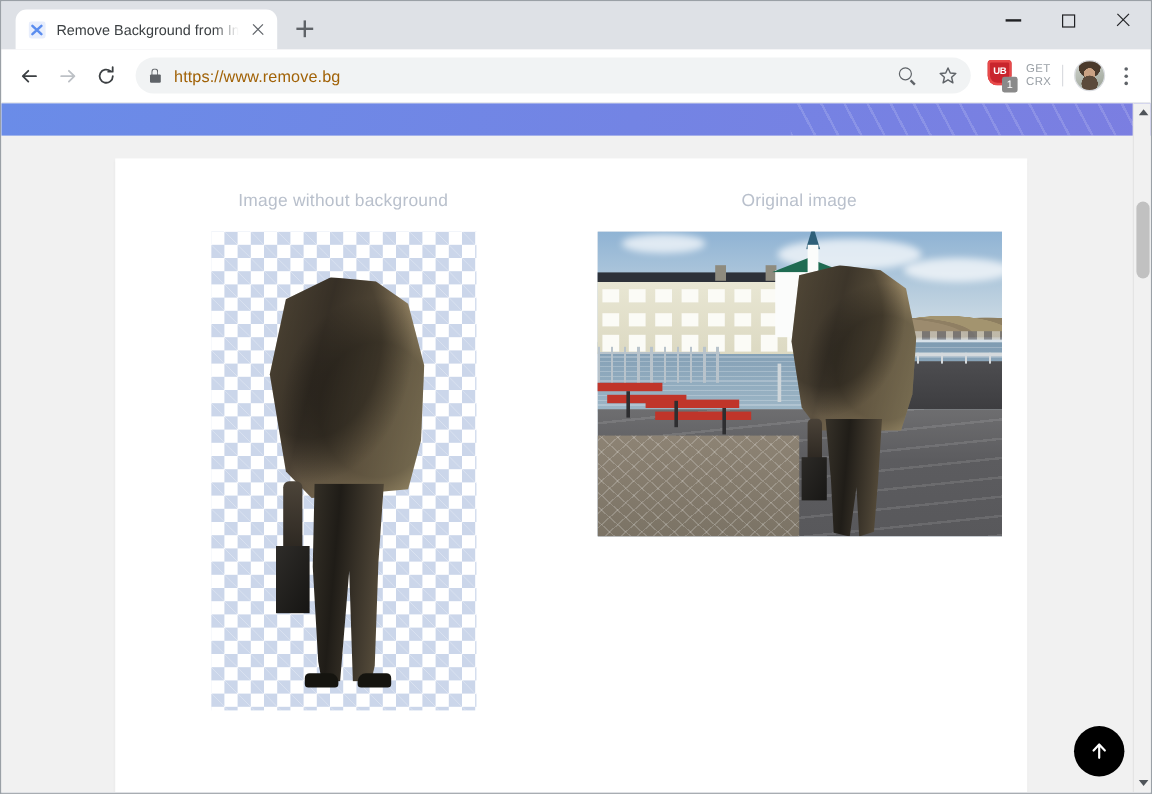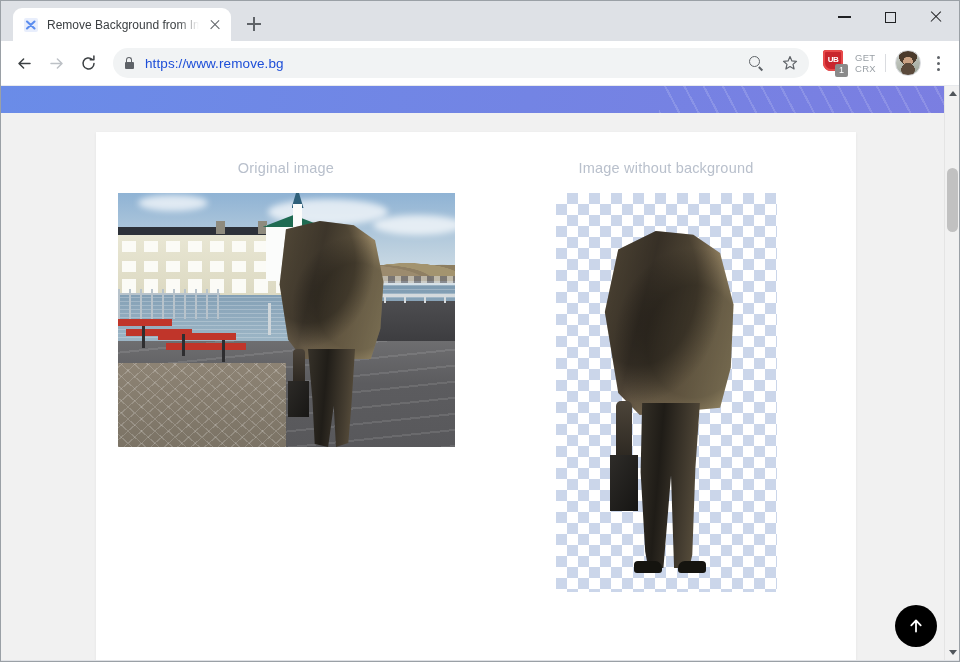--- a/index.html
+++ b/index.html
@@ -146,21 +146,21 @@
   }
   .lock-glyph .shackle {
     position: absolute; top: 0; left: 1.7px;
     width: 5.6px; height: 6px;
     border: 1.5px solid #5f6368;
     border-bottom: none;
     border-radius: 3px 3px 0 0;
   }
   .url {
     font-size: 13.5px;
-    color: #1d4ed8;
+    color: #a16207;
     letter-spacing: .1px;
   }
   .omni-right {
     position: absolute; right: 4px; top: 0;
     height: 30px; display: flex; align-items: center; gap: 4px;
   }
   .mag {
     position: relative; width: 14px; height: 14px;
   }
   .mag .ring {
@@ -642,20 +642,31 @@
   <div class="viewport">
 
     <div class="banner">
       <span class="banner-deco"></span>
     </div>
 
     <div class="page-scroll">
 
       <div class="card">
         <div class="panes">
+
+          <div class="pane">
+            <div class="pane-label">Image without background</div>
+            <div class="cutout">
+              <span class="co-rock"></span>
+              <span class="co-legs"></span>
+              <span class="co-arm"></span>
+              <span class="co-case"></span>
+              <span class="co-feet"></span>
+            </div>
+          </div>
 
           <div class="pane">
             <div class="pane-label">Original image</div>
             <div class="photo">
               <span class="sky"></span>
               <span class="cloud c1"></span>
               <span class="cloud c2"></span>
               <span class="cloud c3"></span>
               <span class="water"></span>
               <span class="building">
@@ -689,31 +700,20 @@
               <span class="bench-leg bl2"></span>
               <span class="bench-leg bl3"></span>
               <span class="statue">
                 <span class="rock"></span>
                 <span class="legs"></span>
                 <span class="arm"></span>
                 <span class="briefcase"></span>
               </span>
             </div>
           </div>
-
-          <div class="pane">
-            <div class="pane-label">Image without background</div>
-            <div class="cutout">
-              <span class="co-rock"></span>
-              <span class="co-legs"></span>
-              <span class="co-arm"></span>
-              <span class="co-case"></span>
-              <span class="co-feet"></span>
-            </div>
-          </div>
         </div>
 
       </div>
 
       <div class="fab">
         <span>
           <svg width="20" height="20" viewBox="0 0 20 20">
             <path d="M10 15.5 V5 M5.3 9.4 L10 4.4 L14.7 9.4" fill="none" stroke="#ffffff" stroke-width="1.8" stroke-linecap="round" stroke-linejoin="round"></path>
           </svg>
         </span>

